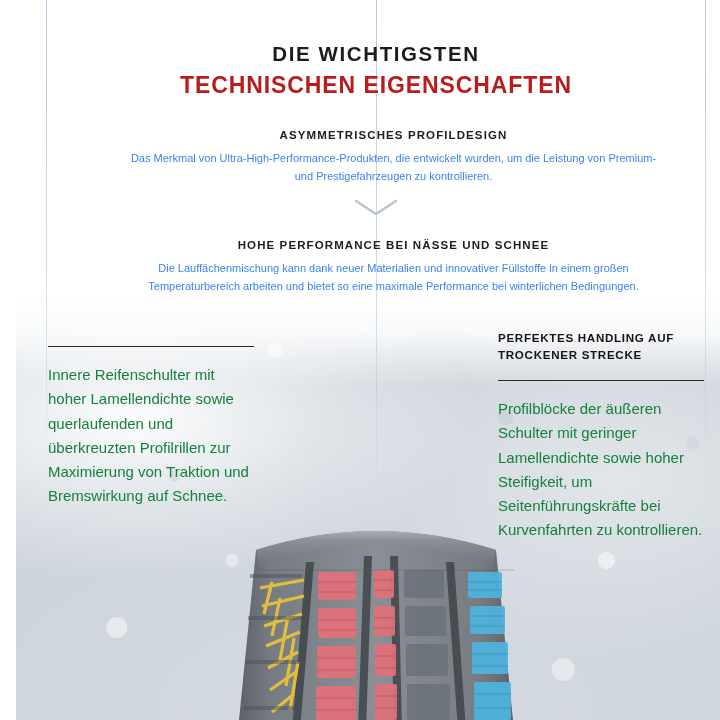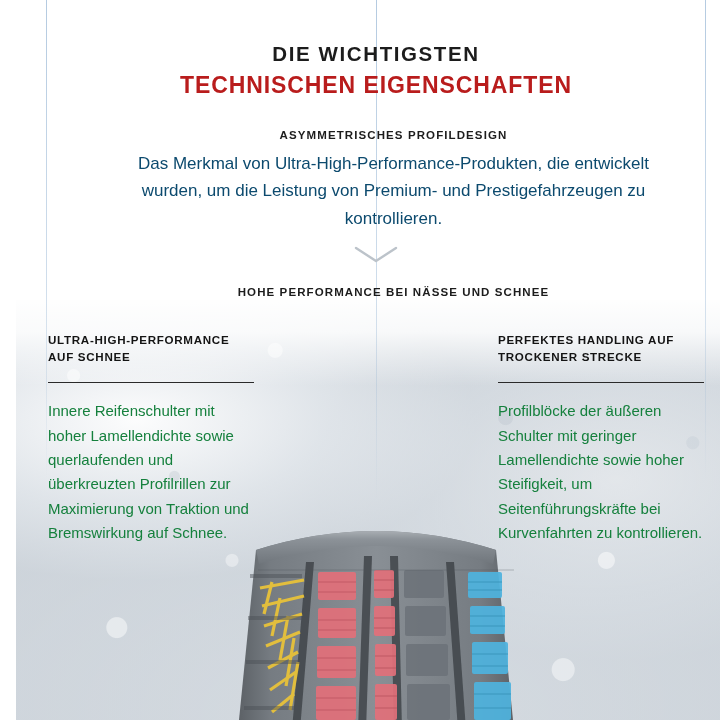--- a/index.html
+++ b/index.html
@@ -125,23 +125,23 @@
     margin-top: 28px;
     padding-left: 35px;
   }
   .section-heading {
     font-size: 11.5px;
     font-weight: bold;
     letter-spacing: 1.1px;
     color: #1c1c1c;
   }
   .section-body {
-    font-size: 17px;
+    font-size: 11px;
     line-height: 1.62;
-    color: #0c4a6e;
+    color: #3b82f6;
     width: 540px;
     margin: 9px auto 0;
   }
   .section-body.narrow {
     width: 520px;
   }
 
   .chevron {
     width: 100%;
     height: 26px;
@@ -316,26 +316,26 @@
     </div>
 
     <div class="chevron">
       <svg width="44" height="18" viewBox="0 0 44 18" xmlns="http://www.w3.org/2000/svg">
         <path d="M2 2 L22 15 L42 2" fill="none" stroke="#bcc3ca" stroke-width="2.4" stroke-linecap="round" stroke-linejoin="round"></path>
       </svg>
     </div>
 
     <div class="section" style="margin-top:14px;text-align:center;">
       <div class="section-heading">HOHE PERFORMANCE BEI NÄSSE UND SCHNEE</div>
+      <div class="section-body narrow">Die Lauffächenmischung kann dank neuer Materialien und innovativer Füllstoffe in einem großen Temperaturbereich arbeiten und bietet so eine maximale Performance bei winterlichen Bedingungen.</div>
     </div>
 
     <div class="columns">
 
       <div class="col">
-        <div class="col-title">ULTRA-HIGH-PERFORMANCE AUF SCHNEE</div>
         <div class="col-rule"></div>
         <div class="col-body">Innere Reifenschulter mit hoher Lamellendichte sowie querlaufenden und überkreuzten Profilrillen zur Maximierung von Traktion und Bremswirkung auf Schnee.</div>
       </div>
 
 
       <div class="col">
         <div class="col-title">PERFEKTES HANDLING AUF TROCKENER STRECKE</div>
         <div class="col-rule"></div>
         <div class="col-body">Profilblöcke der äußeren Schulter mit geringer Lamellendichte sowie hoher Steifigkeit, um Seitenführungskräfte bei Kurvenfahrten zu kontrollieren.</div>
       </div>

